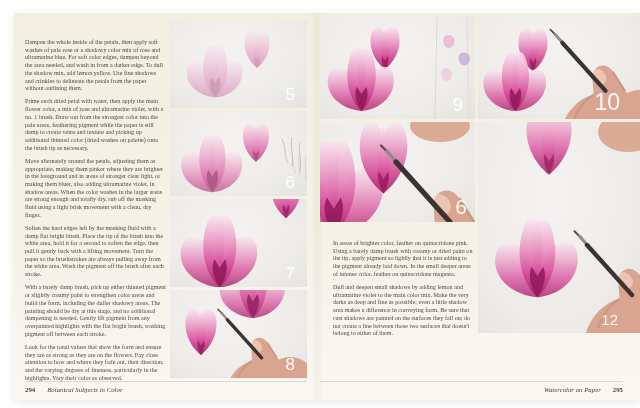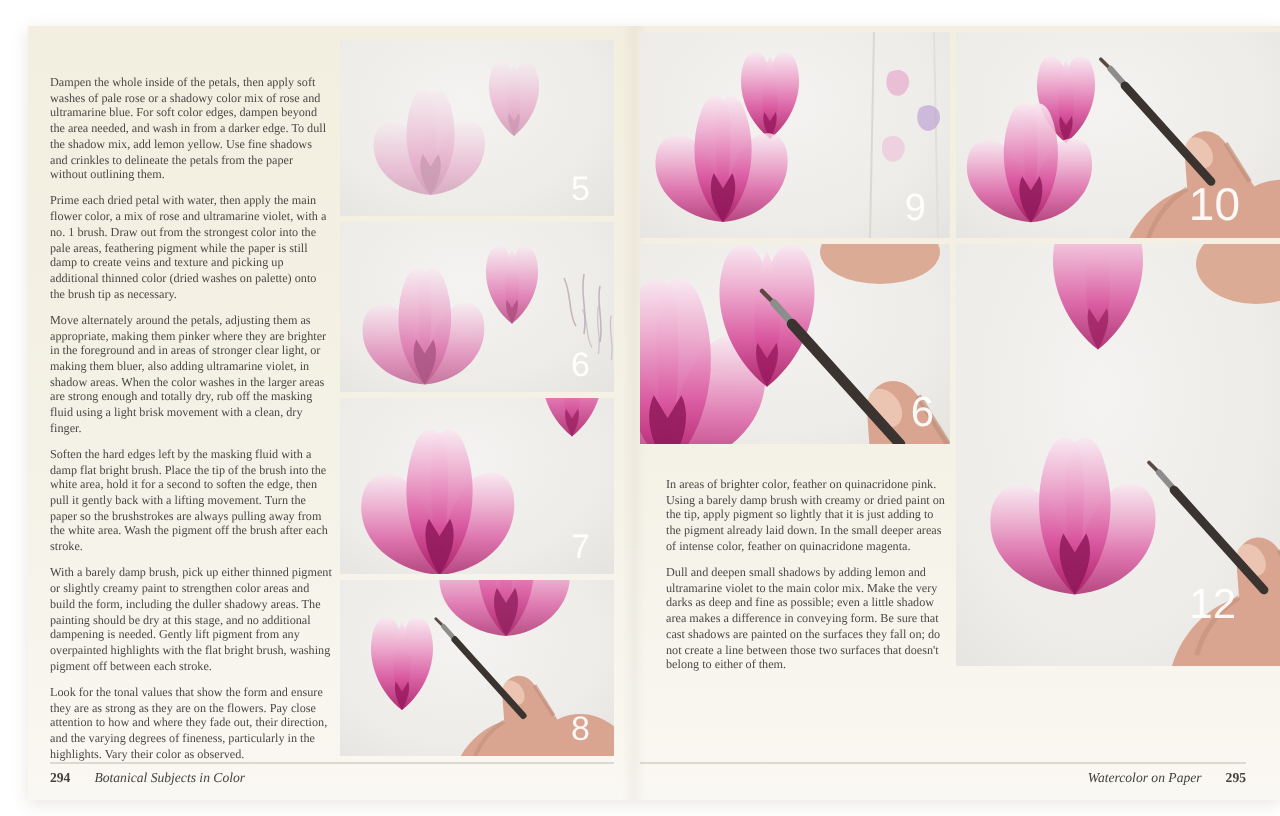--- a/index.html
+++ b/index.html
@@ -41,21 +41,21 @@
   .f11{left:306px;top:109px;width:155px;height:100px;}
   .f12{left:464px;top:109px;width:162px;height:211px;}
   .stepnum{
     position:absolute;right:12px;bottom:5px;
     font-family:"Liberation Sans",sans-serif;font-weight:400;
     color:rgba(255,255,255,.92);font-size:17px;line-height:1;
   }
   .f9 .stepnum{right:12px;bottom:5px;font-size:19px;}
   .f10 .stepnum{right:20px;bottom:5px;font-size:23px;}
   .f11 .stepnum{right:8px;bottom:5px;font-size:21px;}
-  .f12 .stepnum{right:22px;bottom:20px;font-size:21px;}
+  .f12 .stepnum{right:22px;bottom:6px;font-size:15px;}
   
   .rule{position:absolute;top:368px;height:1px;background:rgba(120,110,90,.22);}
   .rule-left{left:11px;width:282px;}
   .rule-right{left:306px;width:303px;}
   .footer{position:absolute;top:373px;font-size:6.8px;color:#43423c;white-space:nowrap;}
   .footer-left{left:11px;}
   .footer-right{left:306px;width:303px;text-align:right;}
   .pnum{font-weight:bold;}
   .footer-left .pnum{margin-right:12px;}
   .footer-right .pnum{margin-left:12px;}

